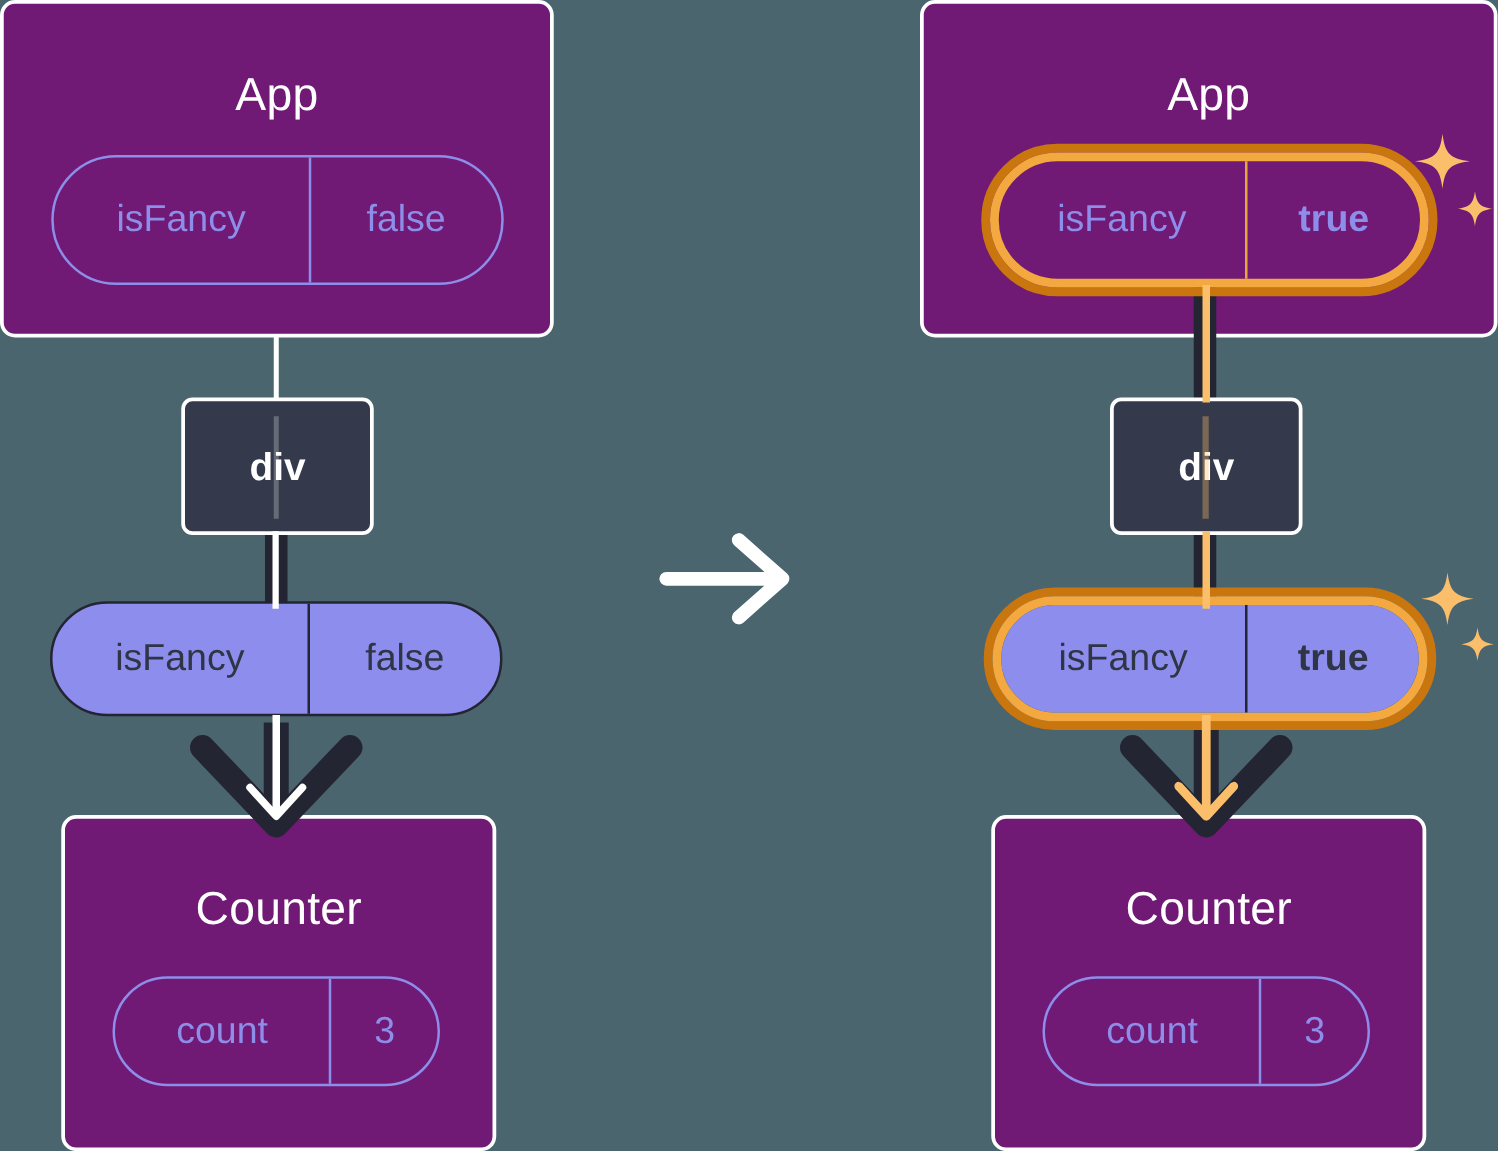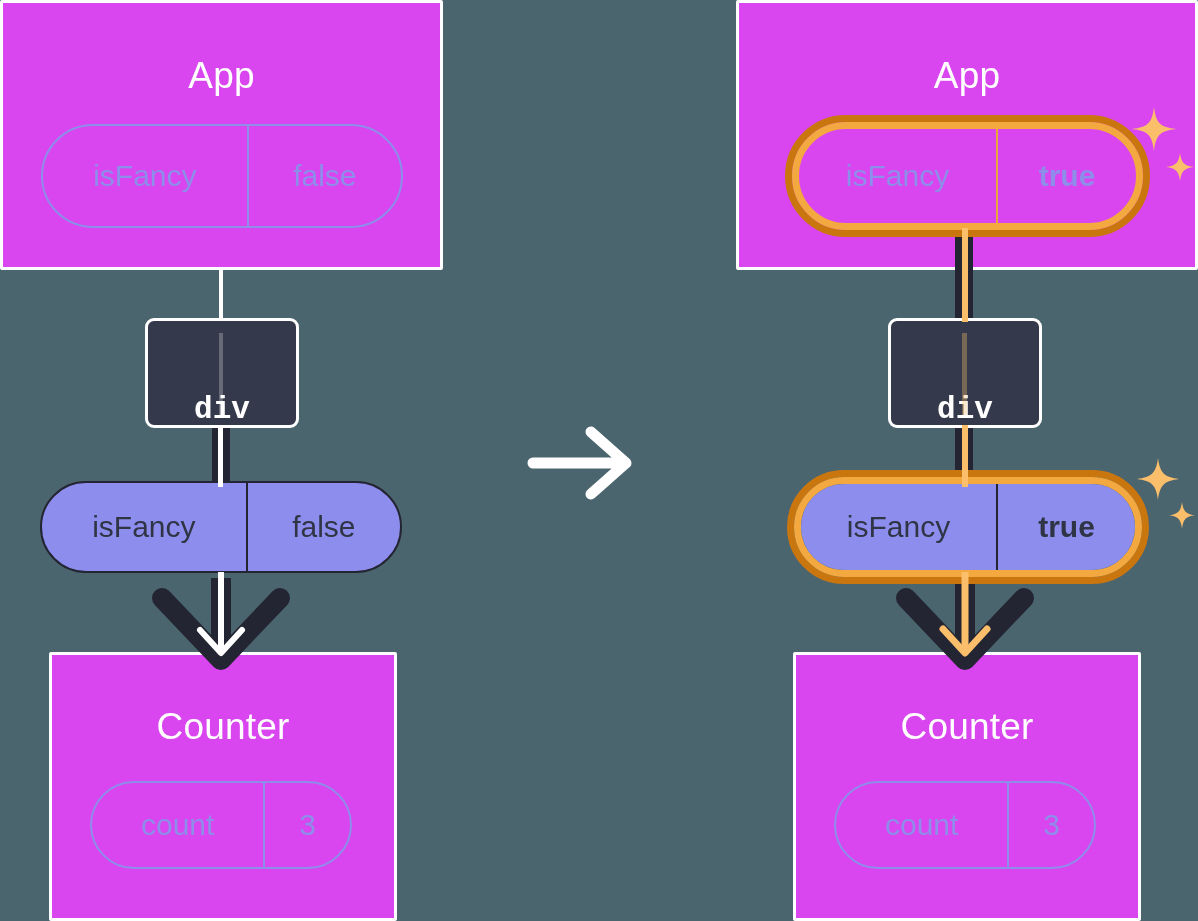--- a/index.html
+++ b/index.html
@@ -8,43 +8,43 @@
     background:#4b656f;
     font-family:"Liberation Sans", sans-serif;
     overflow:hidden;
     position:relative;
   }
   .stage{position:absolute;left:0;top:0;width:1198px;height:921px;}
 
   
   .compbox{
     position:absolute;
-    background:#d946ef;
+    background:#701a75;
     border:3px solid #ffffff;
-    border-radius:2px;
+    border-radius:12px;
     box-sizing:border-box;
     z-index:5;
   }
   .comp-title{
     position:absolute;left:0;right:0;
     text-align:center;
     color:#ffffff;
     font-size:37px;
     line-height:1;
     font-weight:400;
     letter-spacing:.2px;
   }
   .divbox{
     position:absolute;
     background:#343a4b;
     border:3px solid #ffffff;
     border-radius:9px;
     box-sizing:border-box;
     z-index:7;
-    display:flex;align-items:flex-end;justify-content:center;font-family:Liberation Mono, monospace;
+    display:flex;align-items:center;justify-content:center;
   }
   .divbox .lbl{color:#ffffff;font-size:31px;font-weight:700;line-height:1;}
 
   
   .pill{
     position:absolute;
     box-sizing:border-box;
     display:flex;align-items:stretch;
     border-radius:999px;
     z-index:9;

